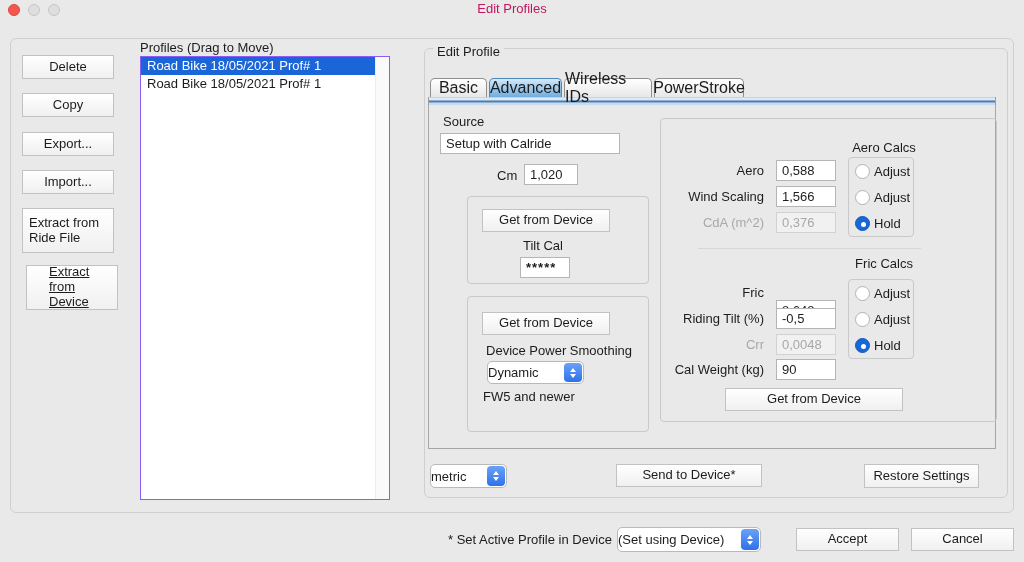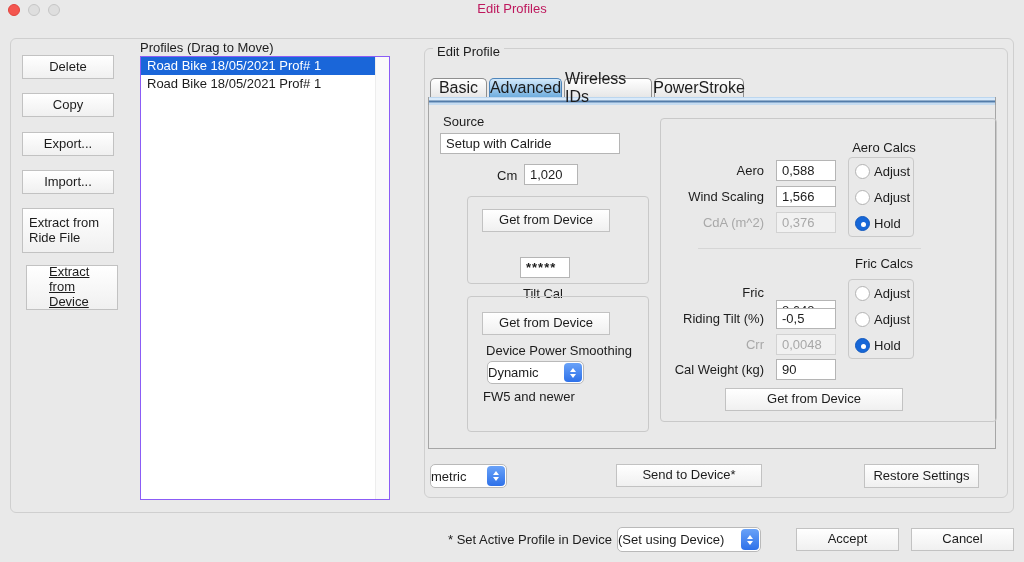--- a/index.html
+++ b/index.html
@@ -121,21 +121,21 @@
 <div class="abs tabstrip"></div>
 <div class="abs tabpane"></div>
 
 <div class="abs" style="left:443px; top:114px; z-index:4;">Source</div>
 <div class="abs field" style="left:440px; top:133px; width:180px; height:21px; z-index:4;">Setup with Calride</div>
 <div class="abs" style="left:497px; top:168px; z-index:4;">Cm</div>
 <div class="abs field" style="left:524px; top:164px; width:54px; height:21px; z-index:4;">1,020</div>
 
 <div class="abs groupbox" style="left:467px; top:196px; width:182px; height:88px; z-index:4;">
   <div class="btn" style="position:absolute; left:14px; top:12px; width:128px; height:23px;">Get from Device</div>
-  <div style="position:absolute; left:0; top:41px; width:150px; text-align:center;margin-top:48px;">Tilt Cal</div>
+  <div style="position:absolute; left:0; top:41px; width:150px; text-align:center;">Tilt Cal</div>
   <div class="field" style="position:absolute; left:52px; top:60px; width:50px; height:21px; font-weight:bold; letter-spacing:1px;">*****</div>
 </div>
 
 <div class="abs groupbox" style="left:467px; top:296px; width:182px; height:136px; z-index:4;">
   <div class="btn" style="position:absolute; left:14px; top:15px; width:128px; height:23px;">Get from Device</div>
   <div style="position:absolute; left:0; top:46px; width:182px; text-align:center;">Device Power Smoothing</div>
   <div class="dropdown" style="position:absolute; left:19px; top:64px; width:97px; height:23px;">
     <span class="val">Dynamic</span>
     <span class="stepper">
         <span class="tri-up"></span>

